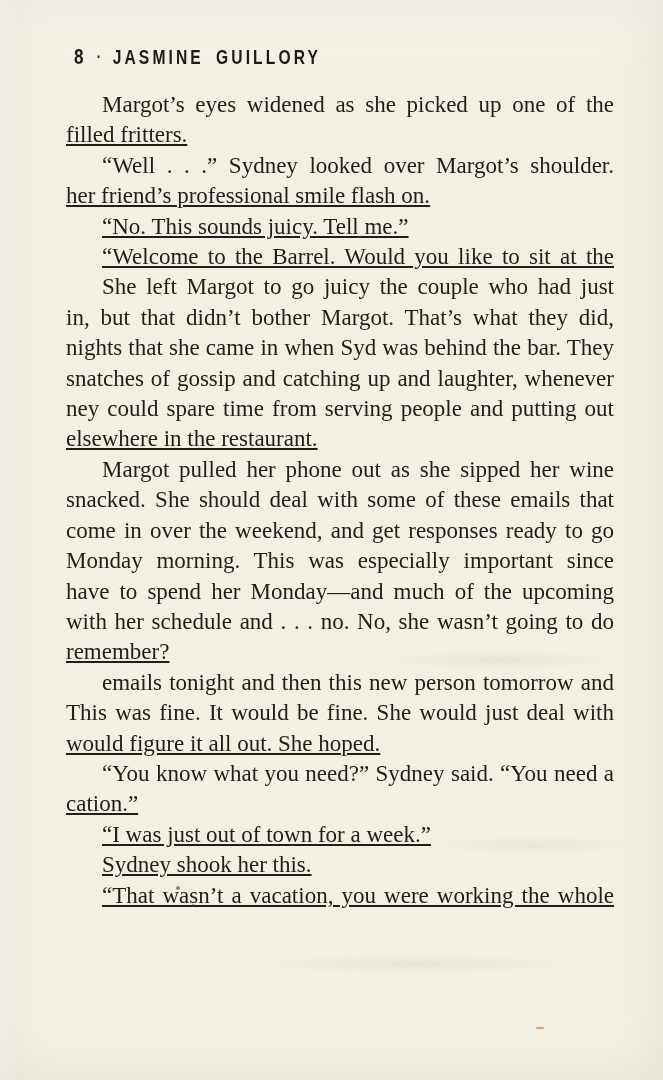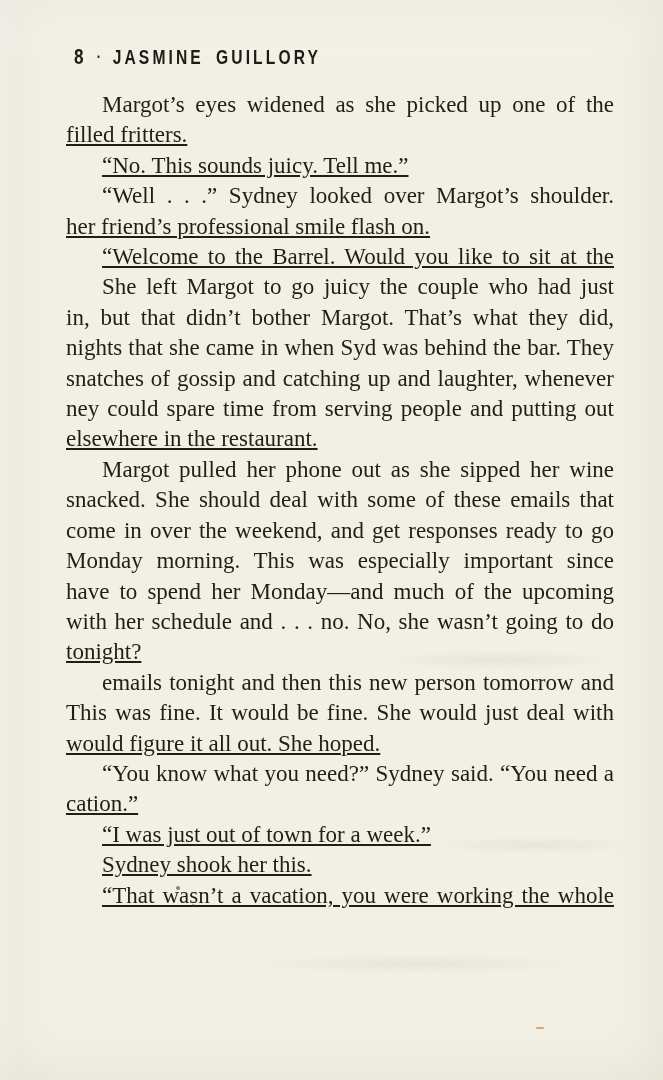--- a/index.html
+++ b/index.html
@@ -108,45 +108,45 @@
     <span class="head-sep">·</span>
     <span class="head-author">JASMINE GUILLORY</span>
   </div>
 
   <div class="text-block">
       <div class="para">
         <div class="line">Margot’s eyes widened as she picked up one of the cheese-</div>
         <div class="line">filled fritters.</div>
       </div>
       <div class="para">
-        <div class="line">“No. This sounds juicy. Tell me.”</div>
+        <div class="line">“Well . . .” Sydney looked over Margot’s shoulder. Margot saw</div>
+        <div class="line">her friend’s professional smile flash on.</div>
       </div>
       <div class="para">
-        <div class="line">“Well . . .” Sydney looked over Margot’s shoulder. Margot saw</div>
-        <div class="line">her friend’s professional smile flash on.</div>
+        <div class="line">“No. This sounds juicy. Tell me.”</div>
       </div>
       <div class="para">
         <div class="line">“Welcome to the Barrel. Would you like to sit at the bar?”</div>
       </div>
       <div class="para">
         <div class="line">She left Margot to go juicy the couple who had just walked</div>
         <div class="line">in, but that didn’t bother Margot. That’s what they did, these</div>
         <div class="line">nights that she came in when Syd was behind the bar. They had</div>
         <div class="line">snatches of gossip and catching up and laughter, whenever Syd-</div>
         <div class="line">ney could spare time from serving people and putting out fires</div>
         <div class="line">elsewhere in the restaurant.</div>
       </div>
       <div class="para">
         <div class="line">Margot pulled her phone out as she sipped her wine and</div>
         <div class="line">snacked. She should deal with some of these emails that had</div>
         <div class="line">come in over the weekend, and get responses ready to go out on</div>
         <div class="line">Monday morning. This was especially important since she’d</div>
         <div class="line">have to spend her Monday—and much of the upcoming week—</div>
         <div class="line">with her schedule and . . . no. No, she wasn’t going to do that now,</div>
-        <div class="line">tonight?</div>
+        <div class="line">remember?</div>
       </div>
       <div class="para">
         <div class="line">emails tonight and then this new person tomorrow and she</div>
         <div class="line">This was fine. It would be fine. She would just deal with these</div>
         <div class="line">would figure it all out. She hoped.</div>
       </div>
       <div class="para">
         <div class="line">“You know what you need?” Sydney said. “You need a va-</div>
         <div class="line">cation.”</div>
       </div>

